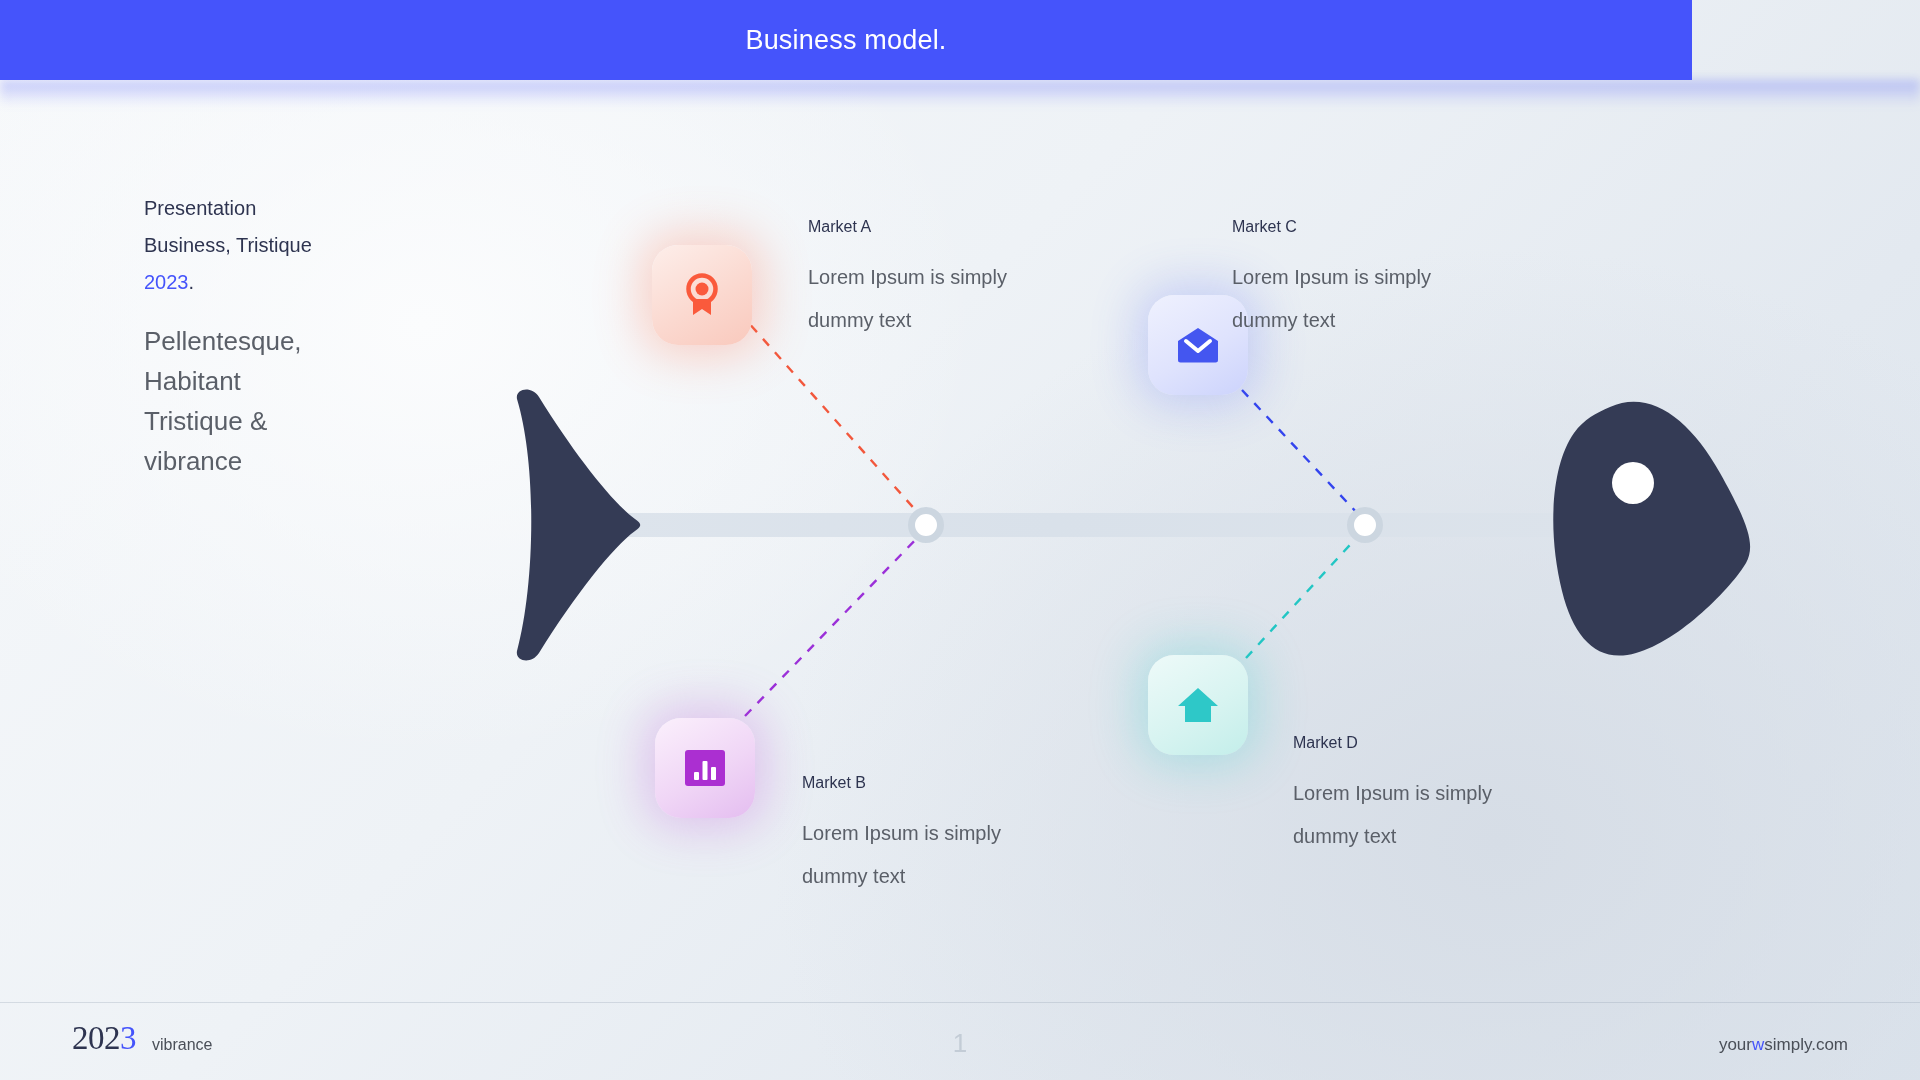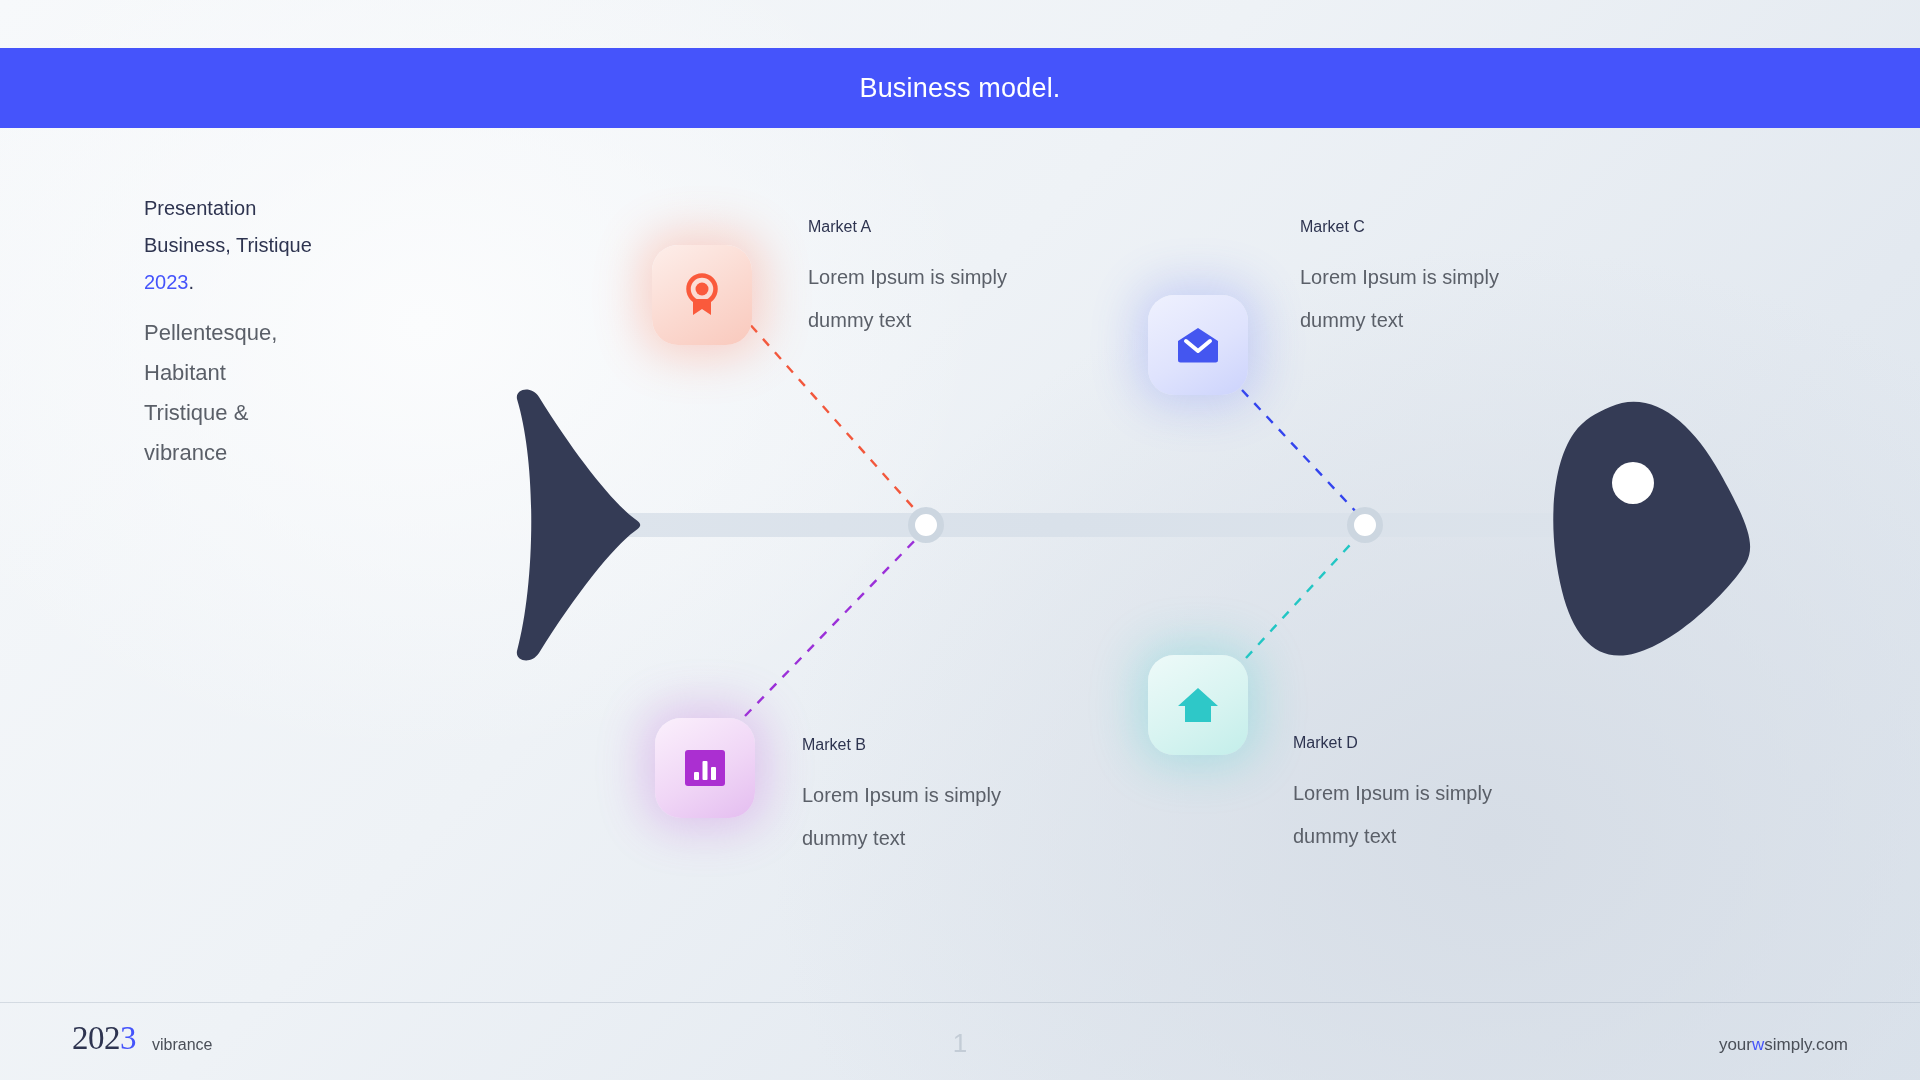--- a/index.html
+++ b/index.html
@@ -20,28 +20,27 @@
       radial-gradient(ellipse 900px 700px at 22% 30%, #fbfcfd 0%, rgba(251,252,253,0) 62%),
       radial-gradient(ellipse 1100px 900px at 78% 78%, #d6dde6 0%, rgba(214,221,230,0) 66%),
       linear-gradient(135deg, #f7f9fb 0%, #eef2f6 42%, #e3e9f0 72%, #dbe3ec 100%);
     overflow: hidden;
   }
 
   
   #header-bar {
     position: absolute;
     left: 0; top: 0;
-    width: 1920px;
+    width: 1692px;
     height: 80px;
     background: #4554fb;
     display: flex;
     align-items: center;
     justify-content: center;
     z-index: 40;
-    margin-top: 48px;
   }
   #header-title {
     color: #ffffff;
     font-size: 27px;
     font-weight: 400;
     letter-spacing: .2px;
   }
   #header-glow {
     position: absolute;
     left: 0; top: 80px;
@@ -61,22 +60,22 @@
     z-index: 20;
   }
   .intro-head {
     font-size: 20px;
     line-height: 37px;
     color: #2e3450;
     font-weight: 400;
   }
   .intro-head .accent { color: #4554fb; }
   .intro-sub {
-    margin-top: 12px;
-    font-size: 22px;
+    margin-top: 20px;
+    font-size: 26px;
     line-height: 40px;
     color: #5a5f68;
     font-weight: 400;
   }
 
   
   #diagram {
     position: absolute;
     left: 0; top: 0;
     width: 1920px; height: 1080px;
@@ -181,22 +180,22 @@
     font-weight: 400;
     margin-bottom: 20px;
   }
   .market-desc {
     font-size: 20px;
     line-height: 43px;
     color: #5a5f68;
     font-weight: 400;
   }
   #market-a { left: 808px; top: 218px; }
-  #market-b { left: 802px; top: 736px; }
-  #market-c { left: 1300px; top: 218px; }
+  #market-b { left: 802px; top: 774px; }
+  #market-c { left: 1232px; top: 218px; }
   #market-d { left: 1293px; top: 734px; }
 
   
   #footer-rule {
     position: absolute;
     left: 0; top: 1002px;
     width: 1920px; height: 1px;
     background: rgba(140,155,172,.28);
     z-index: 30;
   }

